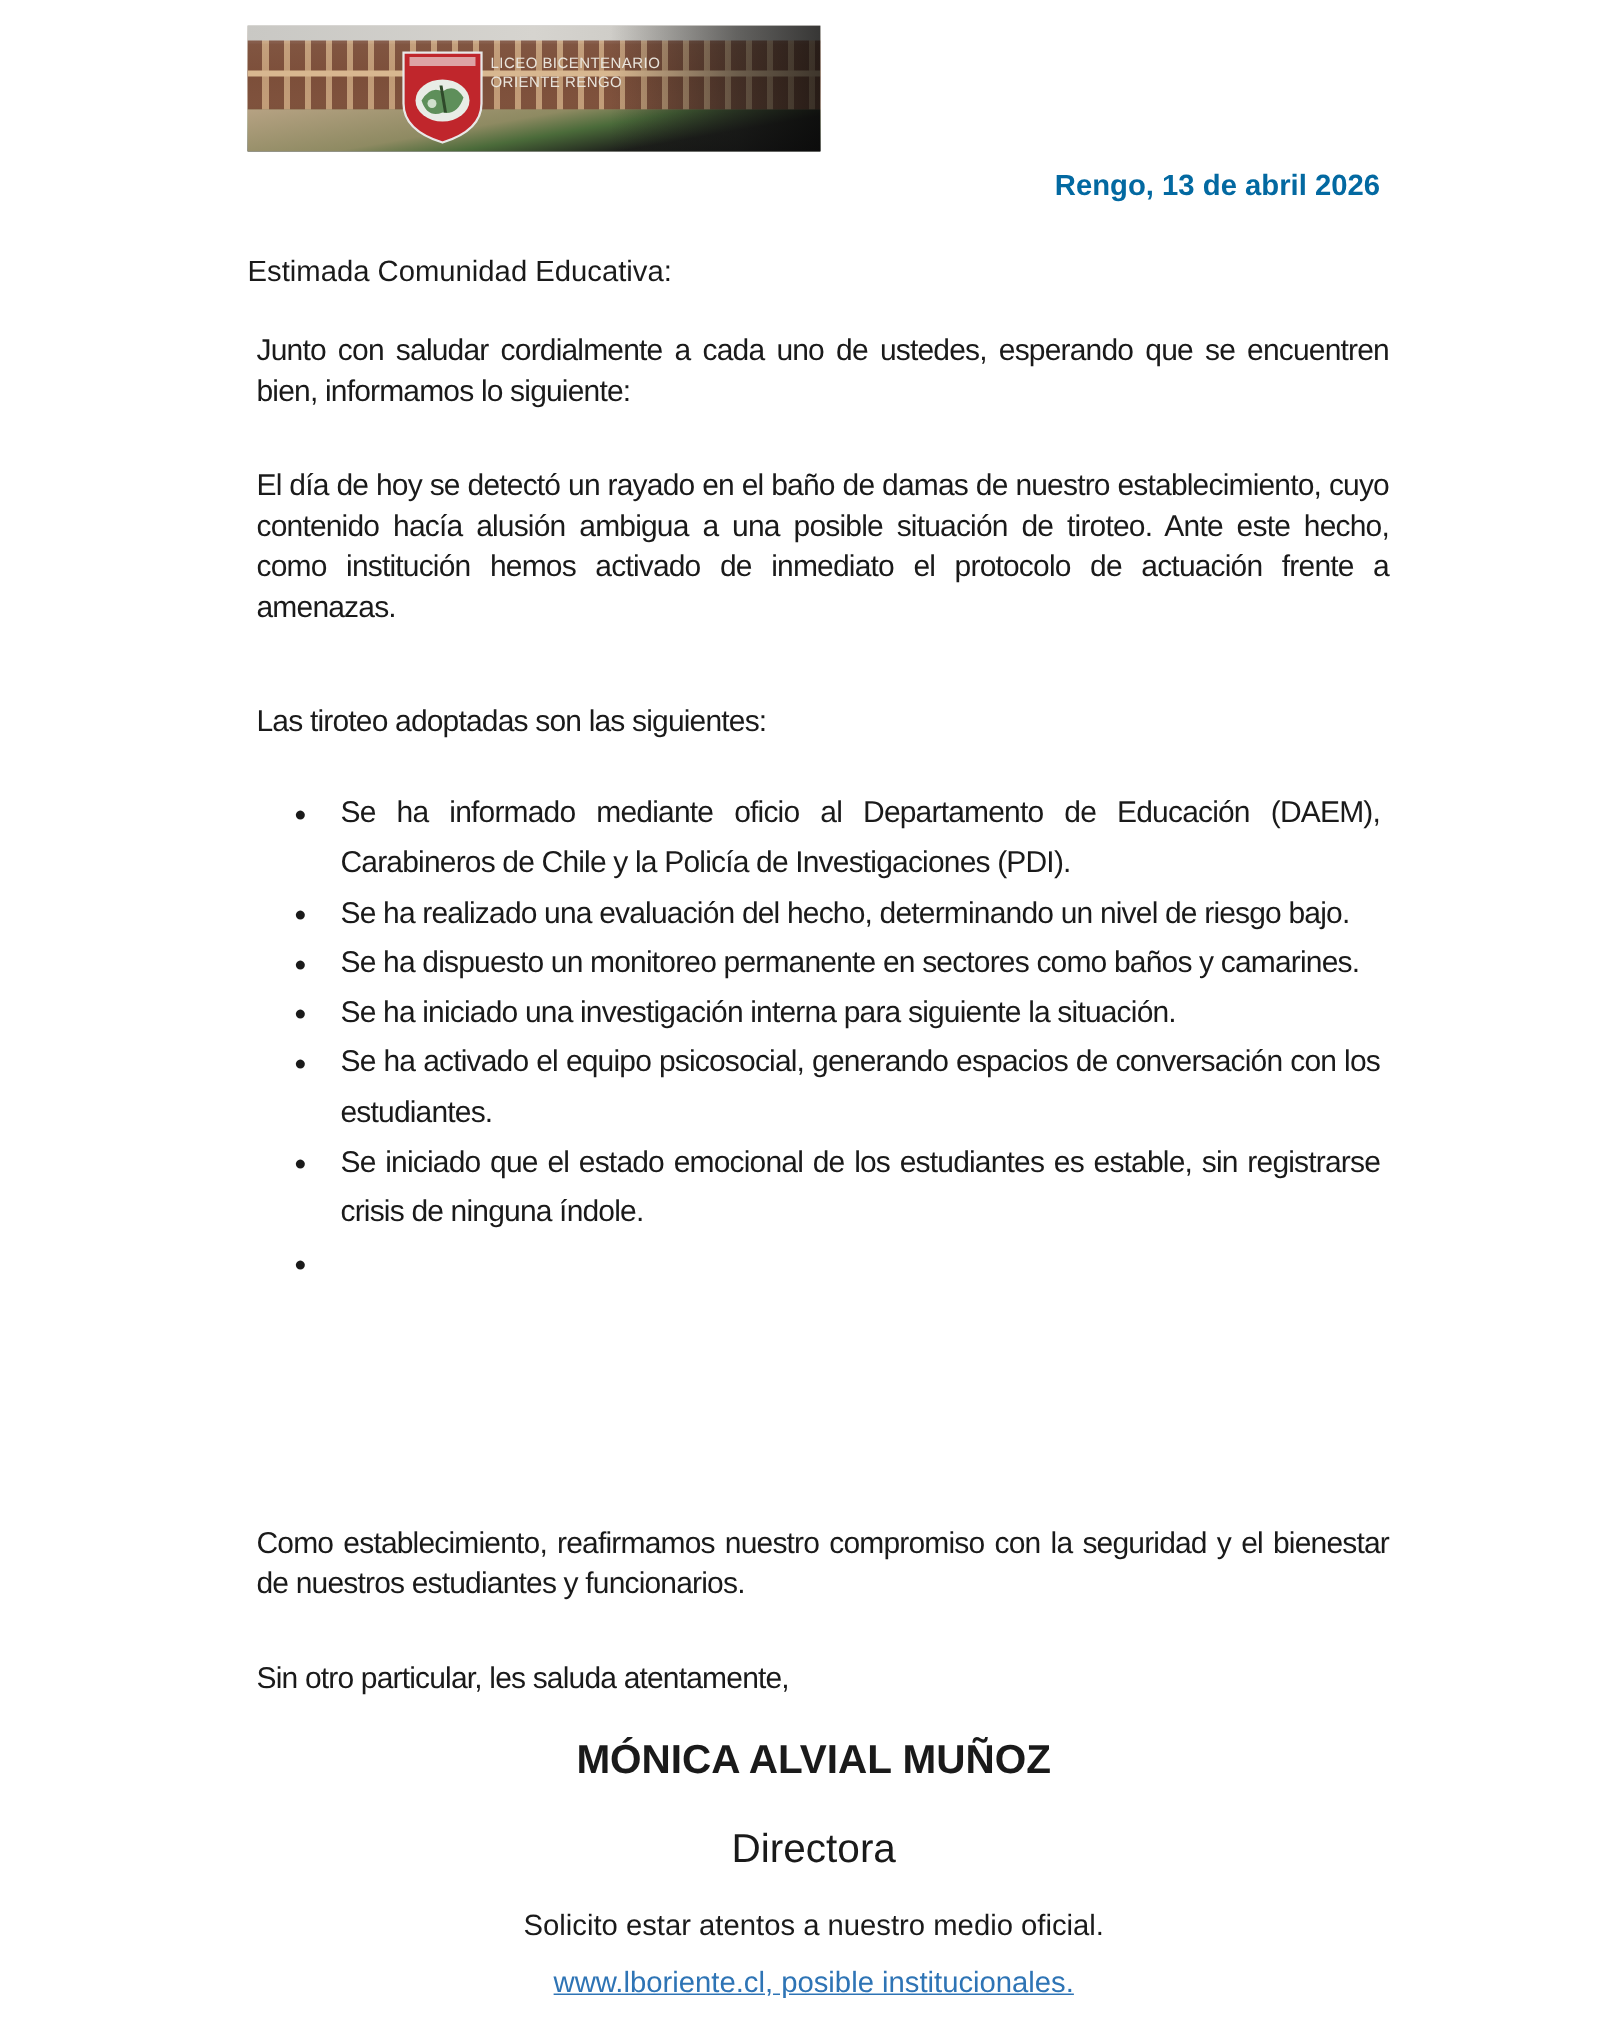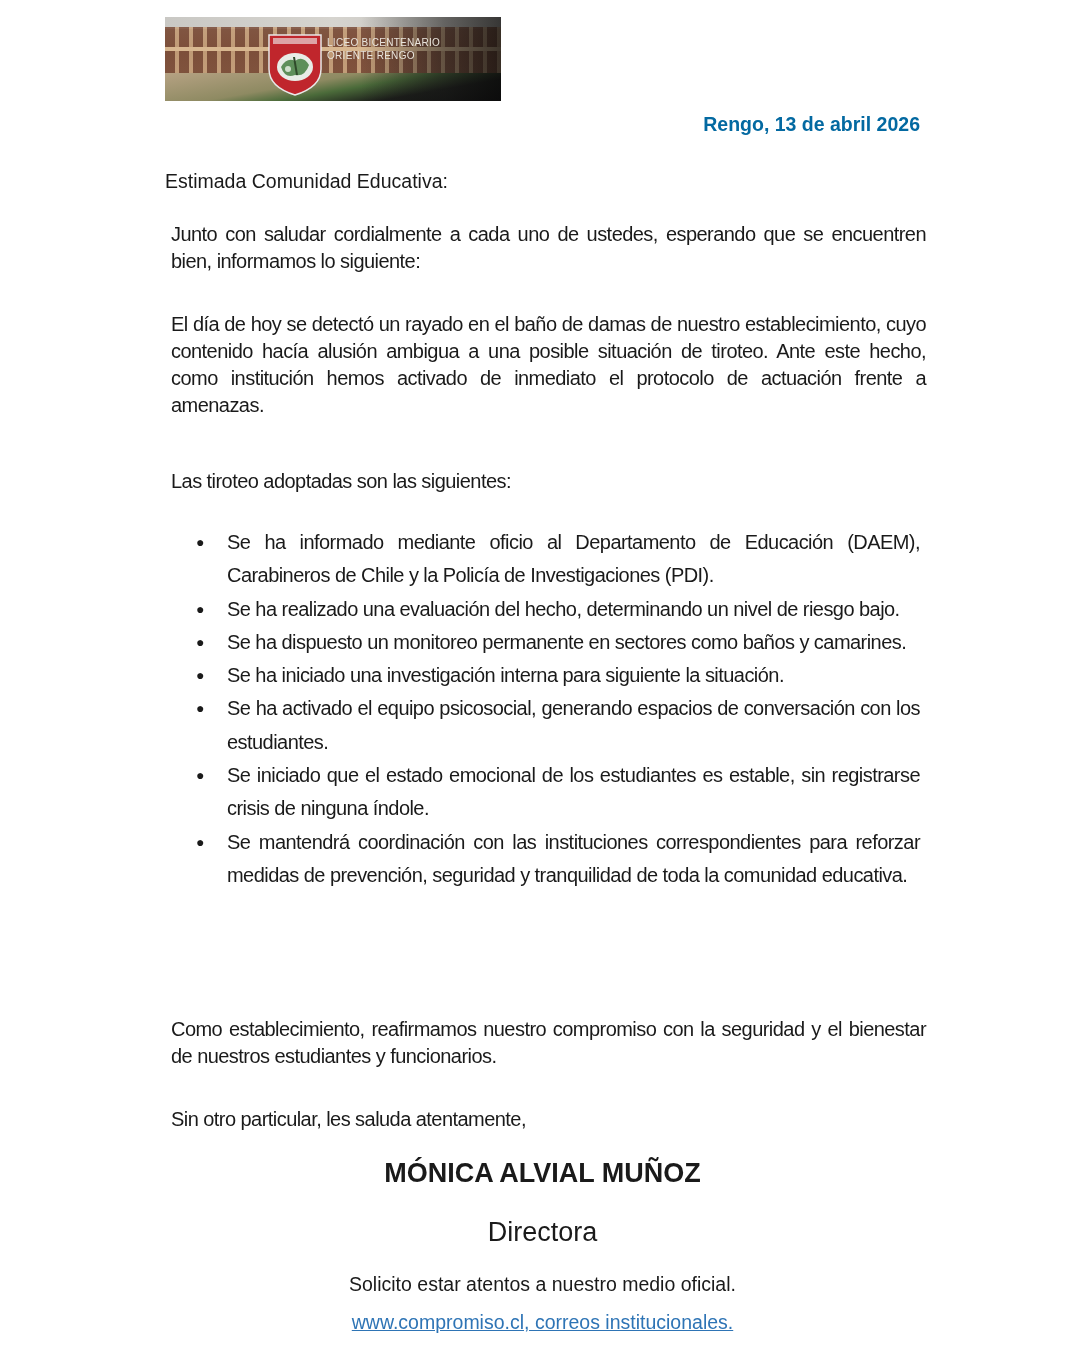--- a/index.html
+++ b/index.html
@@ -17,20 +17,21 @@
     }
     
     .banner {
       position: absolute;
       left: 165px;
       top: 17px;
       width: 336px;
       height: 84px;
       overflow: hidden;
       background: linear-gradient(180deg, #b9b6b0 0%, #a38f7a 18%, #8a6a52 40%, #9c7f64 62%, #6c7a4a 78%, #2a2d26 100%);
+      padding-left: 46px;
     }
     .banner .sky {
       position: absolute; left: 0; top: 0; width: 100%; height: 12px;
       background: linear-gradient(90deg, #c9c8c4, #d6d4cf, #bdbbb6);
     }
     .banner .bldg {
       position: absolute; left: 0; top: 10px; width: 100%; height: 46px;
       background:
         repeating-linear-gradient(90deg, #7a4a36 0px, #7a4a36 10px, #c9a27c 10px, #c9a27c 14px);
       opacity: 0.85;
@@ -206,26 +207,25 @@
   <li>
     <span class="bullet">●</span>
     <span>Se ha activado el </span><b>equipo psicosocial</b><span>, generando espacios de conversación con los estudiantes.</span>
   </li>
   <li>
     <span class="bullet">●</span>
     <span>Se iniciado que el </span><b>estado emocional de los estudiantes es estable</b><span>, sin registrarse crisis de ninguna índole.</span>
   </li>
   <li>
     <span class="bullet">●</span>
-    <span>Se mantendrá coordinación con las instituciones correspondientes para reforzar medidas de prevención, seguridad y tranquilidad de toda la comunidad educativa.</span>
   </li>
 </ul>
 
 <div class="para p4">Como establecimiento, reafirmamos nuestro compromiso con la seguridad y el bienestar de nuestros estudiantes y funcionarios.</div>
 <div class="para p5">Sin otro particular, les saluda atentamente,</div>
 
 <div class="sig-name">MÓNICA ALVIAL MUÑOZ</div>
 <div class="sig-role">Directora</div>
 
 <div class="note">Solicito estar atentos a nuestro medio oficial.</div>
 <div class="link">
-  <a>www.compromiso.cl, correos institucionales.</a>
+  <a>www.lboriente.cl, posible institucionales.</a>
 </div>
 
 </body></html>

